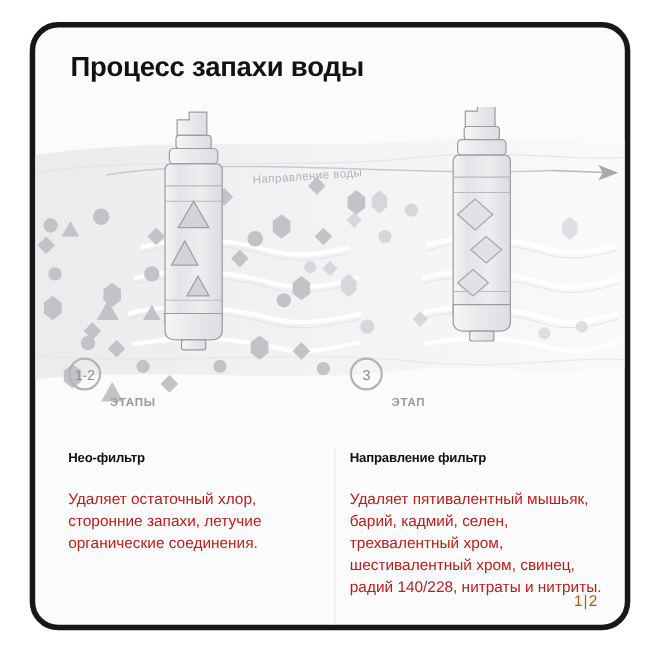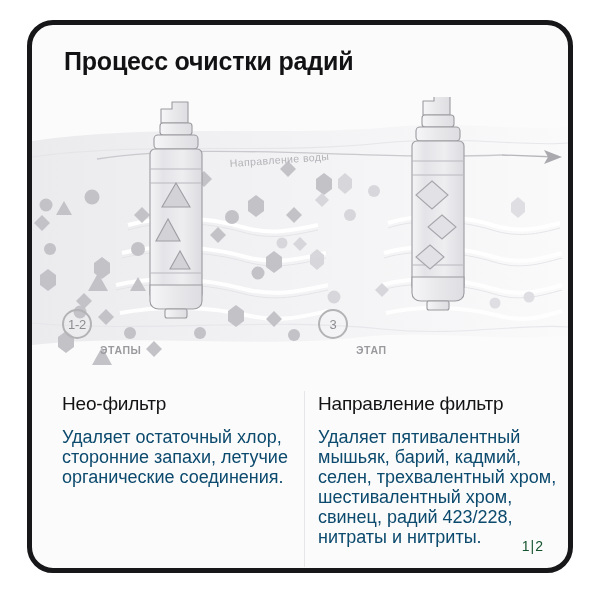--- a/index.html
+++ b/index.html
@@ -31,21 +31,21 @@
 
   
   .illus{
     position:absolute;left:0;top:72px;width:536px;height:272px;
     overflow:hidden;
   }
   .illus svg{display:block;}
 
   
   .cols{
-    position:absolute;left:0;top:284px;width:464px;height:264px;
+    position:absolute;left:0;top:300px;width:464px;height:264px;
   }
   .col{position:absolute;top:0;width:248px;}
   .col-left{left:30px;}
   .col-right{left:286px;}
   .divider{
     position:absolute;left:272px;top:82px;width:1px;height:176px;
     background:#e6e6e8;
   }
 
   .badge-wrap{position:absolute;left:0;top:0;}
@@ -61,42 +61,42 @@
   }
   .badge-label{
     margin-top:5px;
     font-size:10.5px;font-weight:bold;color:#9a9a9e;
     letter-spacing:0.6px;
     margin-left:38px;
   }
 
   .col-heading{
     position:absolute;left:0;top:84px;
-    font-size:19px;font-weight:normal;color:#131315;
+    font-size:12px;font-weight:bold;color:#131315;
     white-space:nowrap;letter-spacing:-0.2px;
   }
   .col-body{
     position:absolute;left:0;top:118px;width:236px;
-    font-size:18px;line-height:20px;color:#0c4a6e;
+    font-size:14px;line-height:20px;color:#b91c1c;
   }
   .col-body.tight{width:240px;}
 
   
   .pager{
     position:absolute;right:24px;bottom:14px;
-    font-size:14px;color:#14532d;letter-spacing:1px;
+    font-size:14px;color:#a16207;letter-spacing:1px;
   }
 </style>
 </head>
 <body>
 
 <div class="stage">
   <div class="card">
 
-    <div class="title">Процесс очистки радий</div>
+    <div class="title">Процесс запахи воды</div>
 
     <div class="illus">
       <svg width="536" height="272" viewBox="0 0 536 272" xmlns="http://www.w3.org/2000/svg">
         <defs>
           <linearGradient id="wgrad" x1="0" y1="0" x2="1" y2="0">
             <stop offset="0" stop-color="#ebebee"></stop>
             <stop offset="0.45" stop-color="#f2f2f4"></stop>
             <stop offset="1" stop-color="#fafafb"></stop>
           </linearGradient>
           <linearGradient id="cart" x1="0" y1="0" x2="1" y2="0">
@@ -256,19 +256,19 @@
       </div>
 
       <div class="col col-right">
         <div class="badge-wrap">
           <div class="badge">
             <span class="badge-num">3</span>
           </div>
           <div class="badge-label">ЭТАП</div>
         </div>
         <div class="col-heading">Направление фильтр</div>
-        <div class="col-body tight">Удаляет пятивалентный мышьяк, барий, кадмий, селен, трехвалентный хром, шестивалентный хром, свинец, радий 423/228, нитраты и нитриты.</div>
+        <div class="col-body tight">Удаляет пятивалентный мышьяк, барий, кадмий, селен, трехвалентный хром, шестивалентный хром, свинец, радий 140/228, нитраты и нитриты.</div>
       </div>
     </div>
 
     <div class="pager">1|2</div>
   </div>
 </div>
 
 </body></html>

